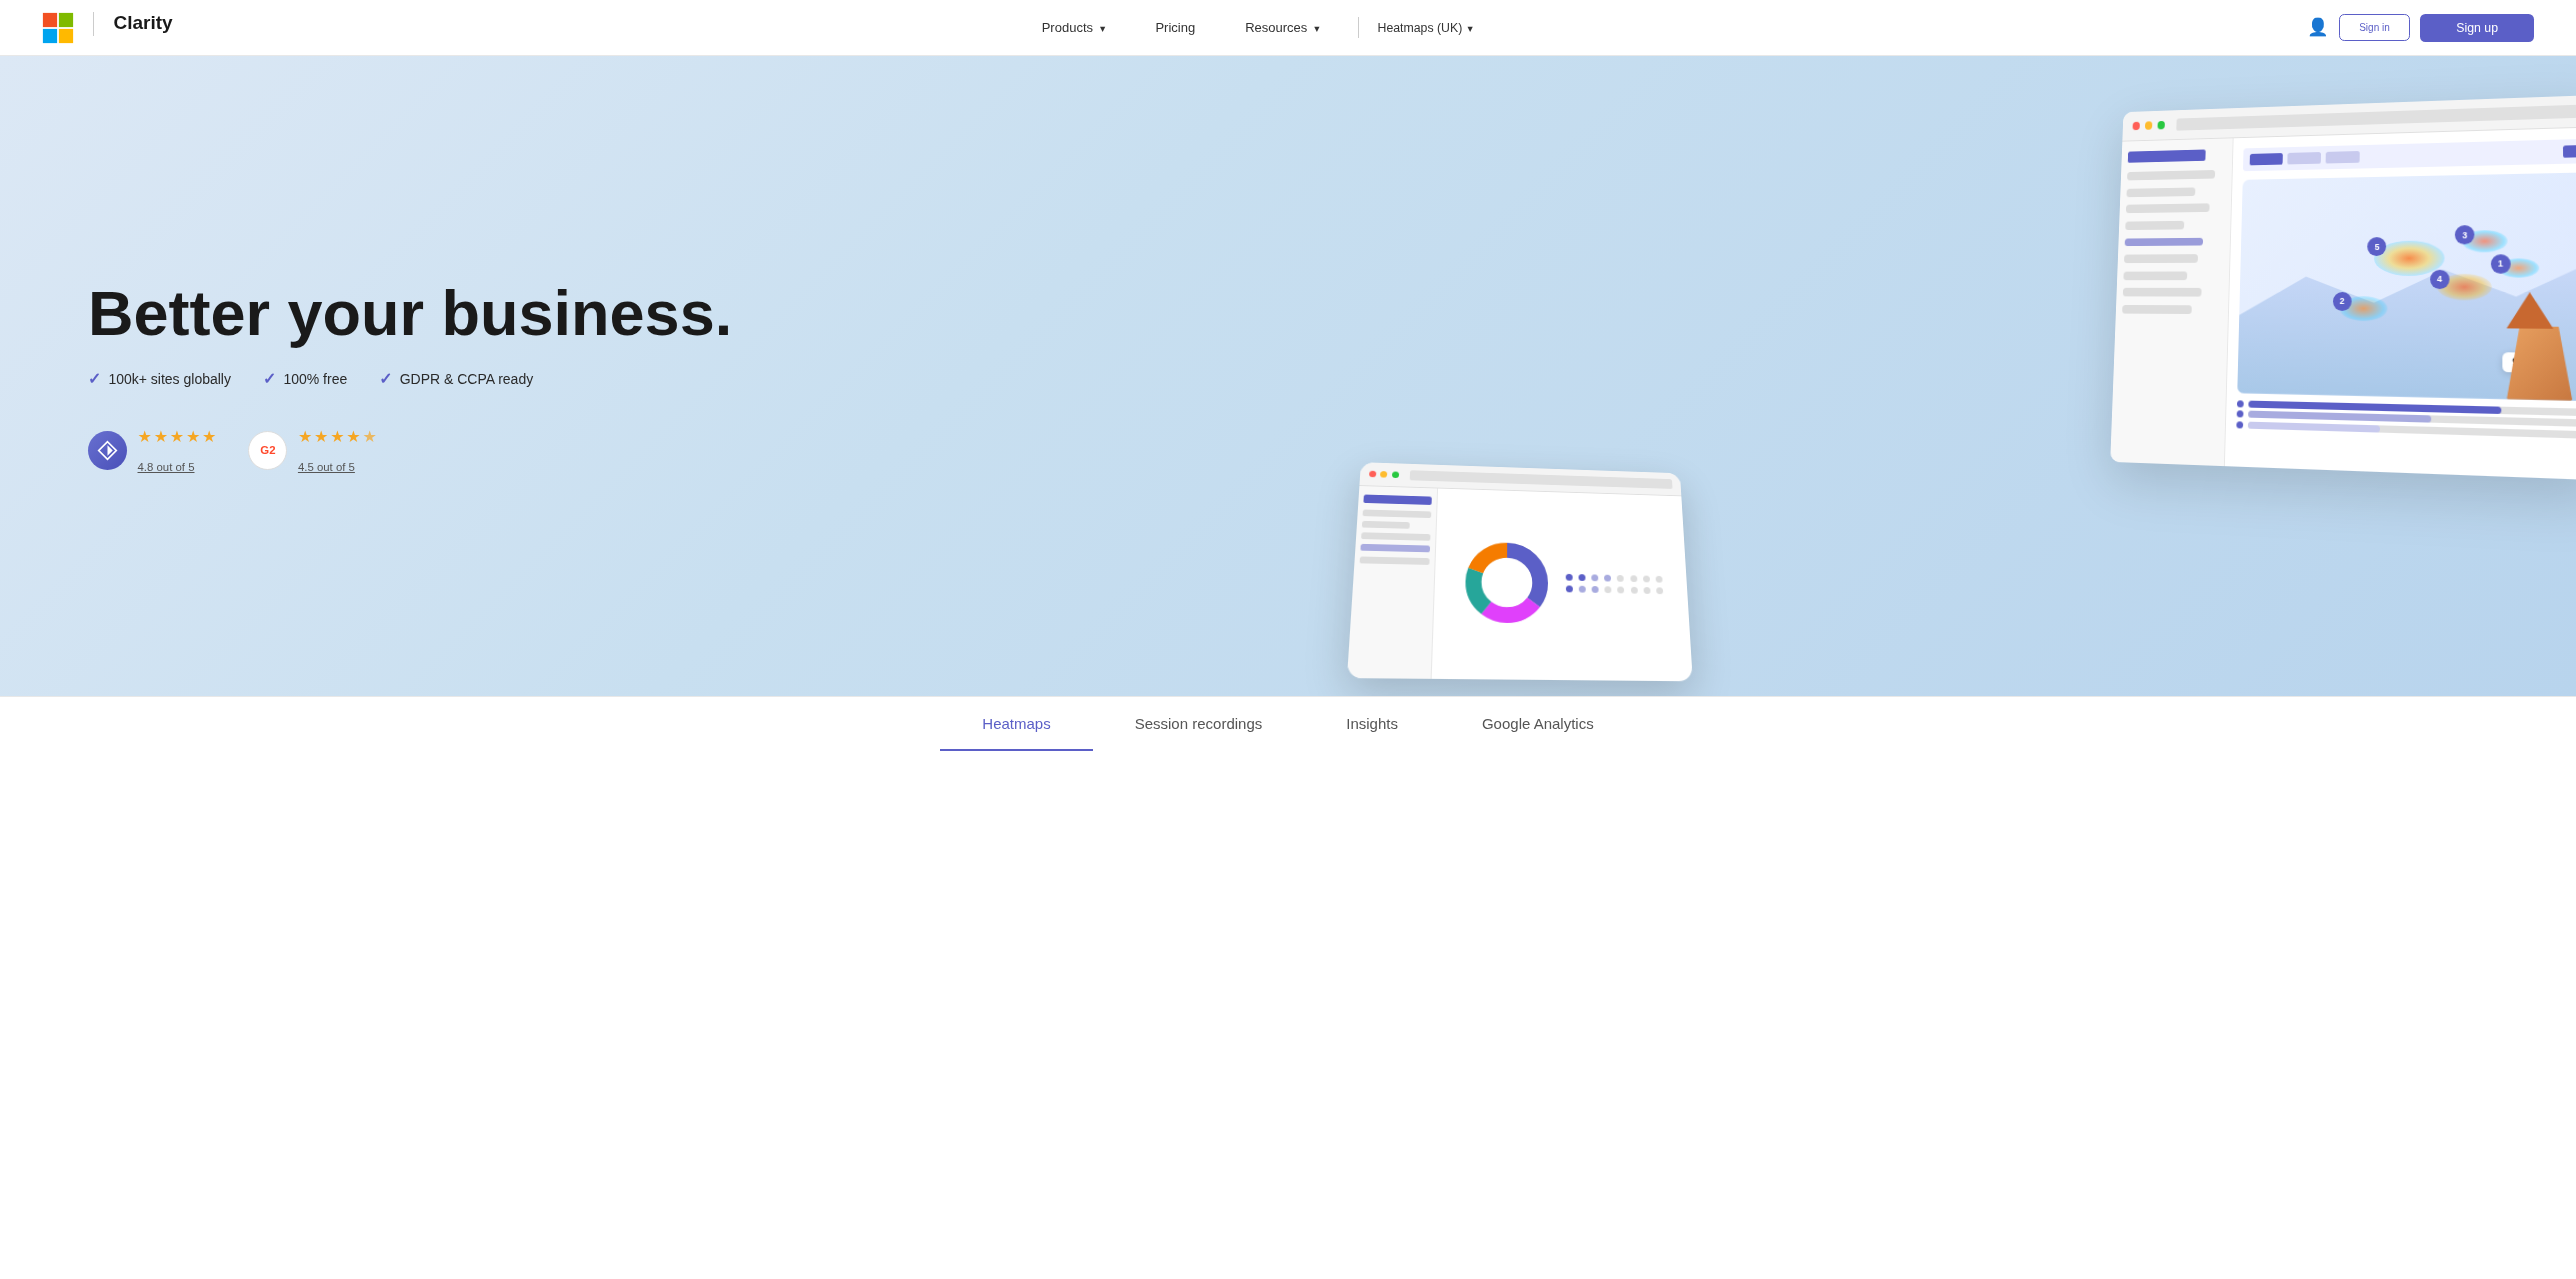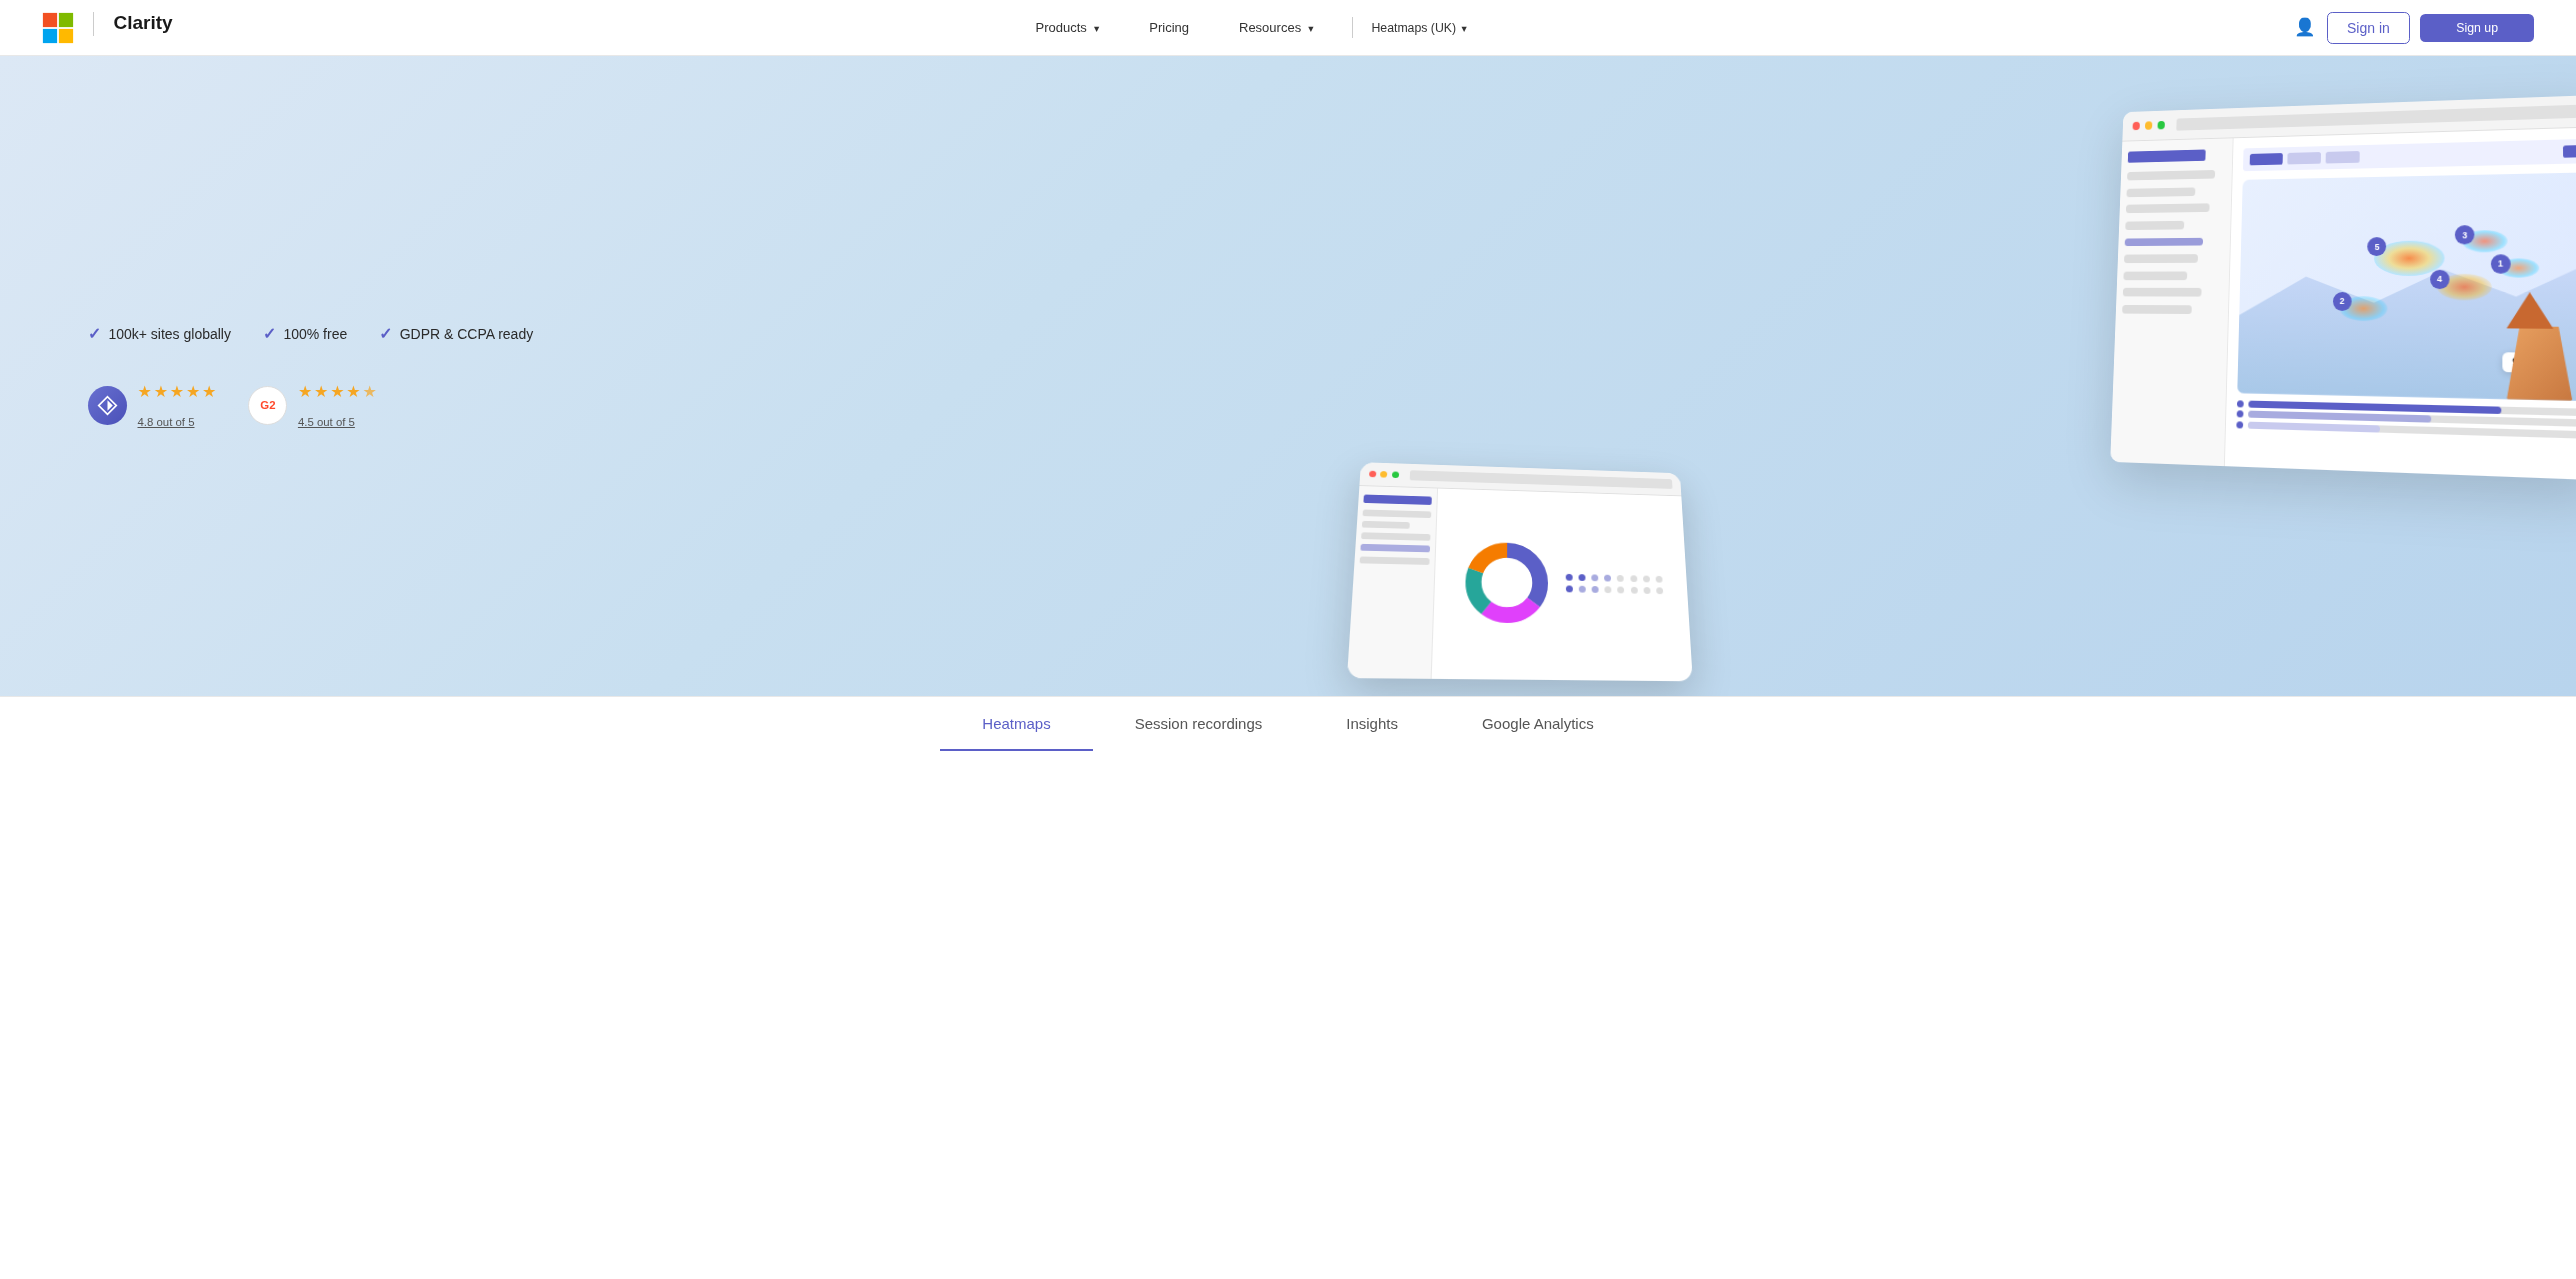--- a/index.html
+++ b/index.html
@@ -71,21 +71,21 @@
       font-size: 12.3px;
       color: #333;
       cursor: pointer;
     }
     .nav-btn-signin {
       padding: 7px 19px;
       border: 1.3px solid #5b5fc7;
       border-radius: 5.3px;
       background: #fff;
       color: #5b5fc7;
-      font-size: 14px;
+      font-size: 10px;
       cursor: pointer;
       font-weight: 500;
     }
     .nav-btn-signup {
       padding: 7px 36px;
       border: none;
       border-radius: 5.3px;
       background: #5b5fc7;
       color: #fff;
       font-size: 12.3px;
@@ -414,20 +414,21 @@
   <div class="nav-right">
 
     <span style="font-size:17.5px; cursor:pointer; color:#555;">👤</span>
     <button class="nav-btn-signin">Sign in</button>
     <button class="nav-btn-signup">Sign up</button>
   </div>
 </nav>
 
 <section class="hero">
   <div class="hero-left">
+    <h1 class="hero-title">Better your business.</h1>
 
     <div class="hero-features">
       <div class="hero-feature">
         <span class="check-icon">✓</span>
         <span>100k+ sites globally</span>
       </div>
       <div class="hero-feature">
         <span class="check-icon">✓</span>
         <span>100% free</span>
       </div>

